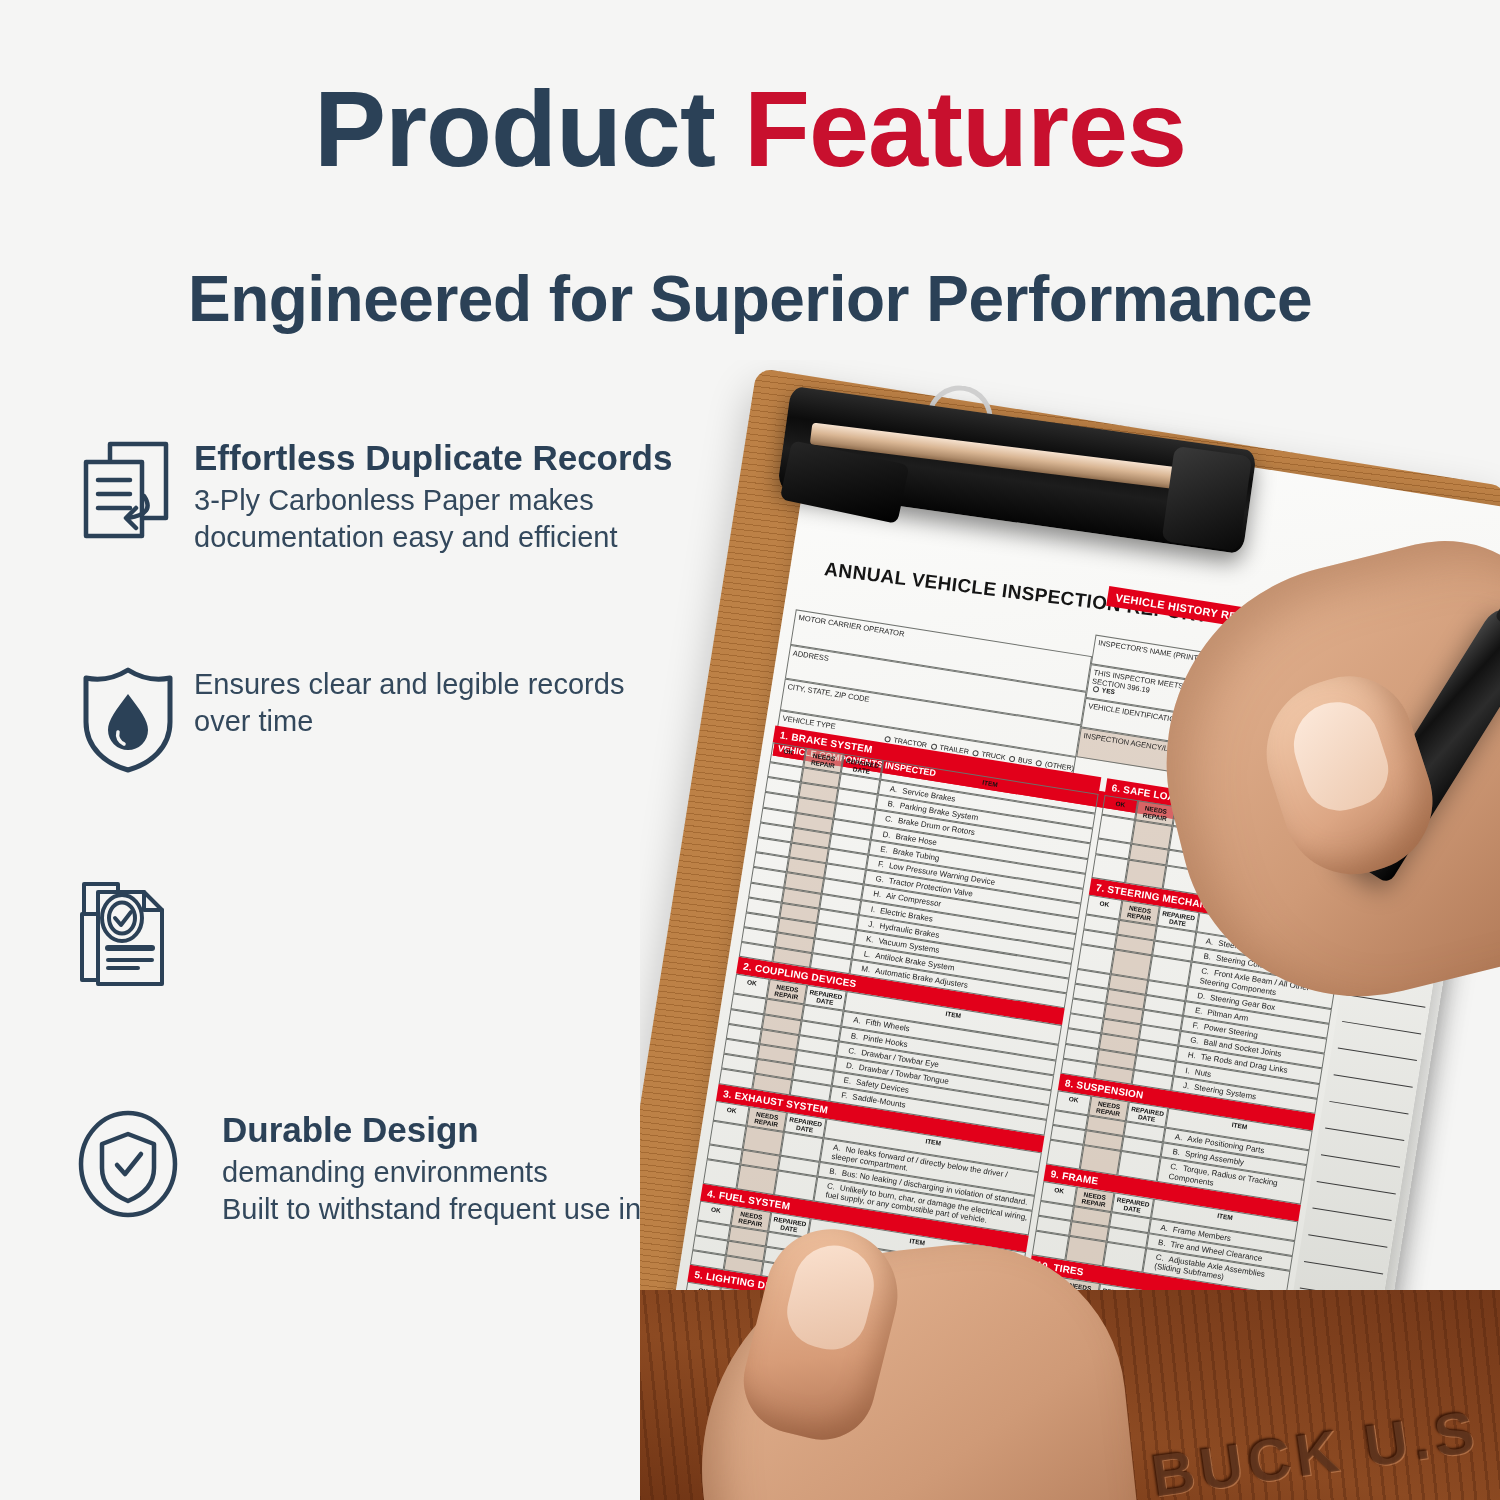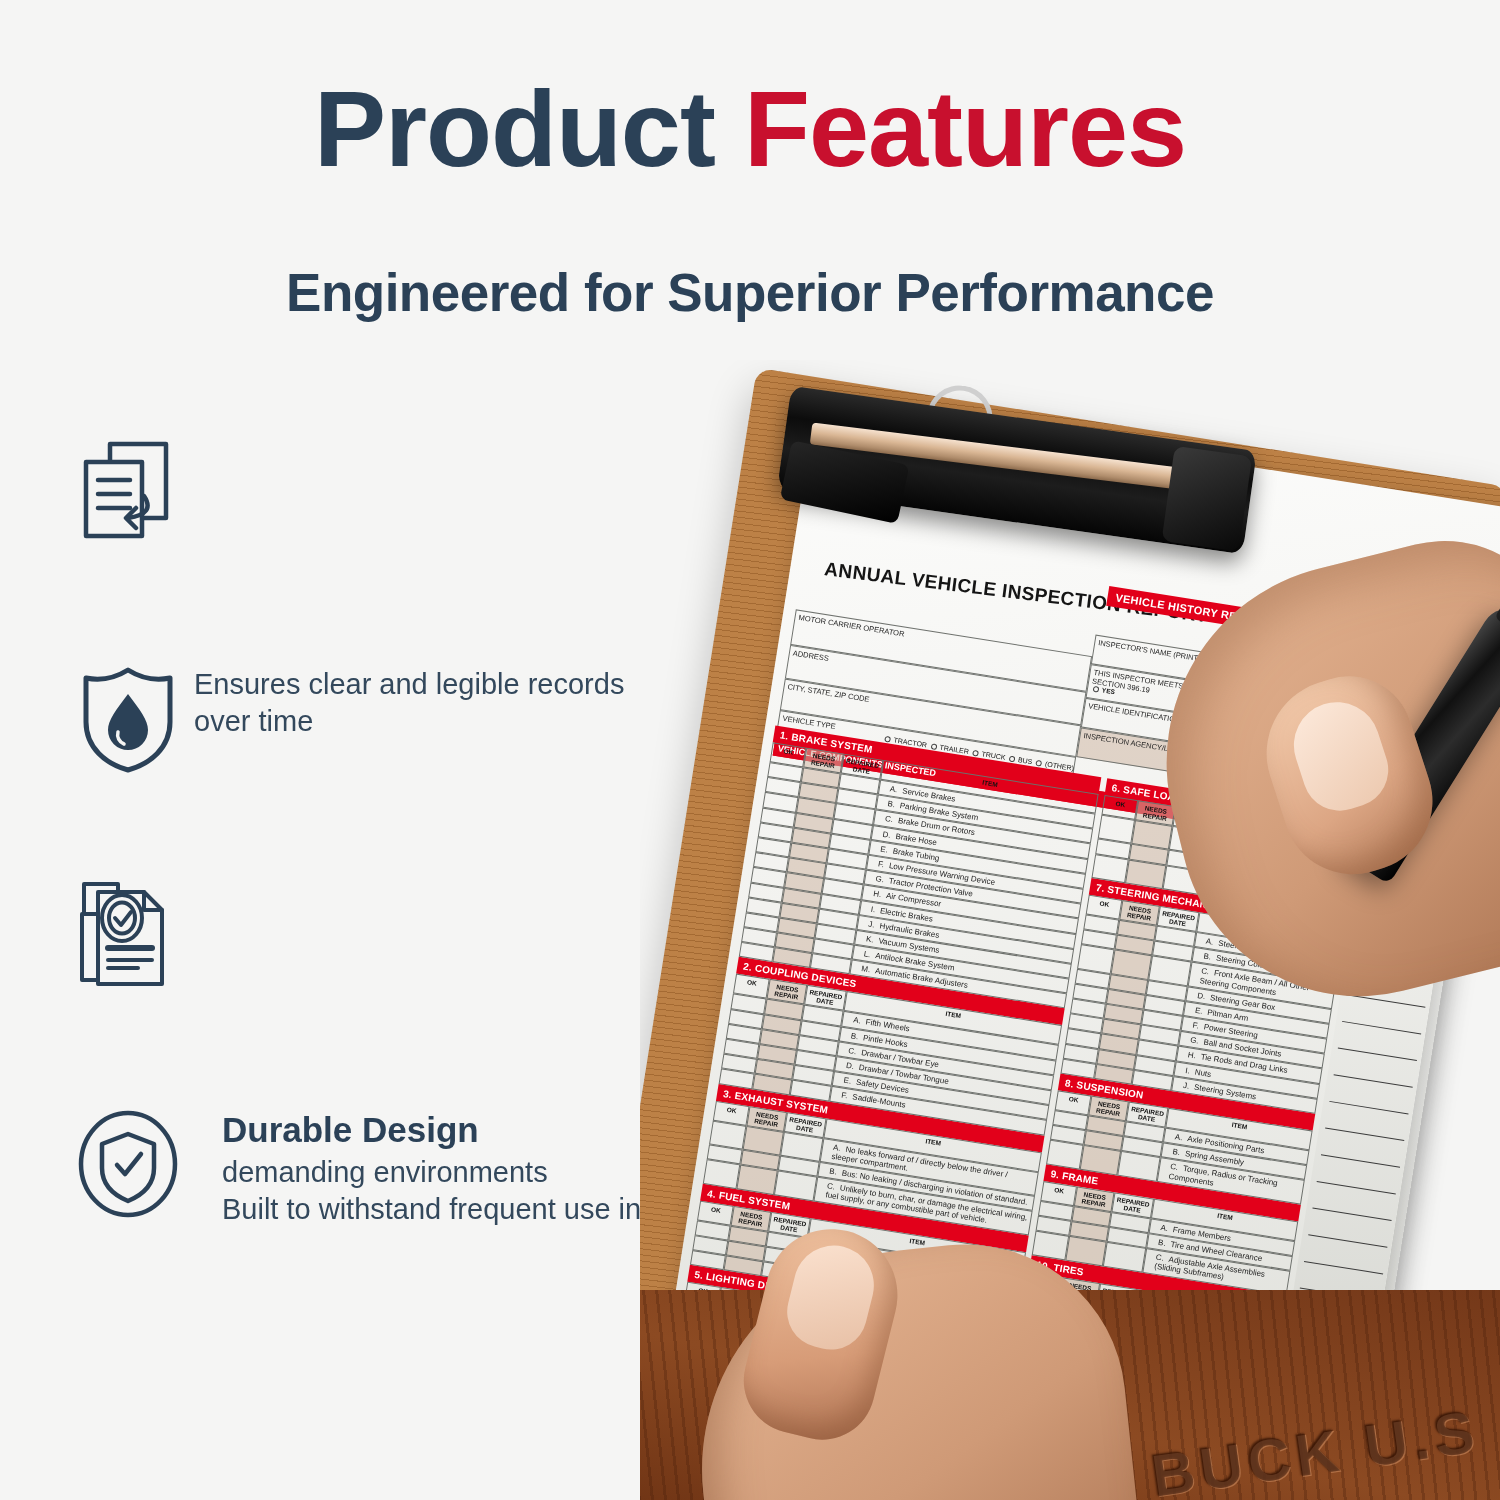--- a/index.html
+++ b/index.html
@@ -22,21 +22,21 @@
     line-height: 1.05;
     white-space: nowrap;
   }
   #page-title .w1 { color: #2b4157; }
   #page-title .w2 { color: #c8102e; }
 
   #page-subtitle {
     position: absolute;
     top: 262px; left: 0; width: 1500px;
     text-align: center;
-    font-size: 53px;
+    font-size: 64px;
     font-weight: 700;
     color: #2b4157;
     letter-spacing: -0.5px;
     white-space: nowrap;
   }
 
   
   #features { position: absolute; left: 62px; top: 432px; width: 700px; }
   .feature { position: absolute; display: flex; align-items: flex-start; }
   .feature-0 { top: 0px; }
@@ -285,20 +285,25 @@
     <div class="f-icon">
       <svg width="108" height="108" viewBox="0 0 108 108" fill="none" stroke="#2b4157" stroke-width="4.5" stroke-linecap="round" stroke-linejoin="round">
         <rect x="36" y="8" width="56" height="74"></rect>
         <rect x="12" y="26" width="56" height="74" fill="#f5f5f4"></rect>
         <line x1="24" y1="44" x2="56" y2="44"></line>
         <line x1="24" y1="58" x2="56" y2="58"></line>
         <line x1="24" y1="72" x2="56" y2="72"></line>
         <path d="M70 60 q12 18 -16 22"></path>
         <polyline points="62,72 52,82 62,92"></polyline>
       </svg>
+    </div>
+    <div class="f-text">
+      <div class="f-title">Effortless Duplicate Records</div>
+      <div class="f-desc">3-Ply Carbonless Paper makes</div>
+      <div class="f-desc">documentation easy and efficient</div>
     </div>
   </div>
 
   <div class="feature feature-1">
     <div class="f-icon">
       <svg width="104" height="110" viewBox="0 0 104 110" fill="none" stroke="#2b4157" stroke-width="5" stroke-linecap="round" stroke-linejoin="round">
         <path d="M52 6 C36 16 20 16 10 14 v44 c0 26 20 42 42 48 22 -6 42 -22 42 -48 V14 c-10 2 -26 2 -42 -8z"></path>
         <path d="M52 30 c-12 16 -20 26 -20 36 a20 20 0 0 0 40 0 c0 -10 -8 -20 -20 -36z" fill="#2b4157" stroke="none"></path>
         <path d="M42 68 a10 10 0 0 0 6 12" stroke="#f5f5f4" stroke-width="3.5" fill="none"></path>
       </svg>

